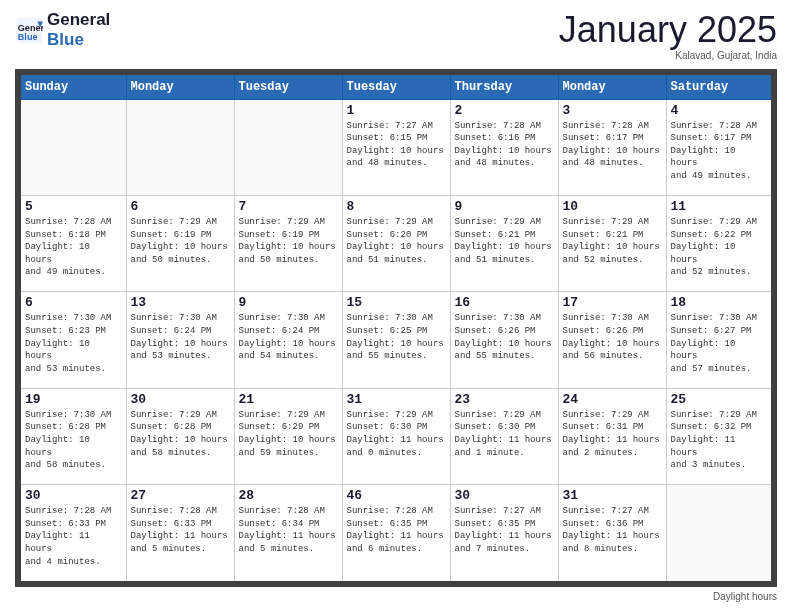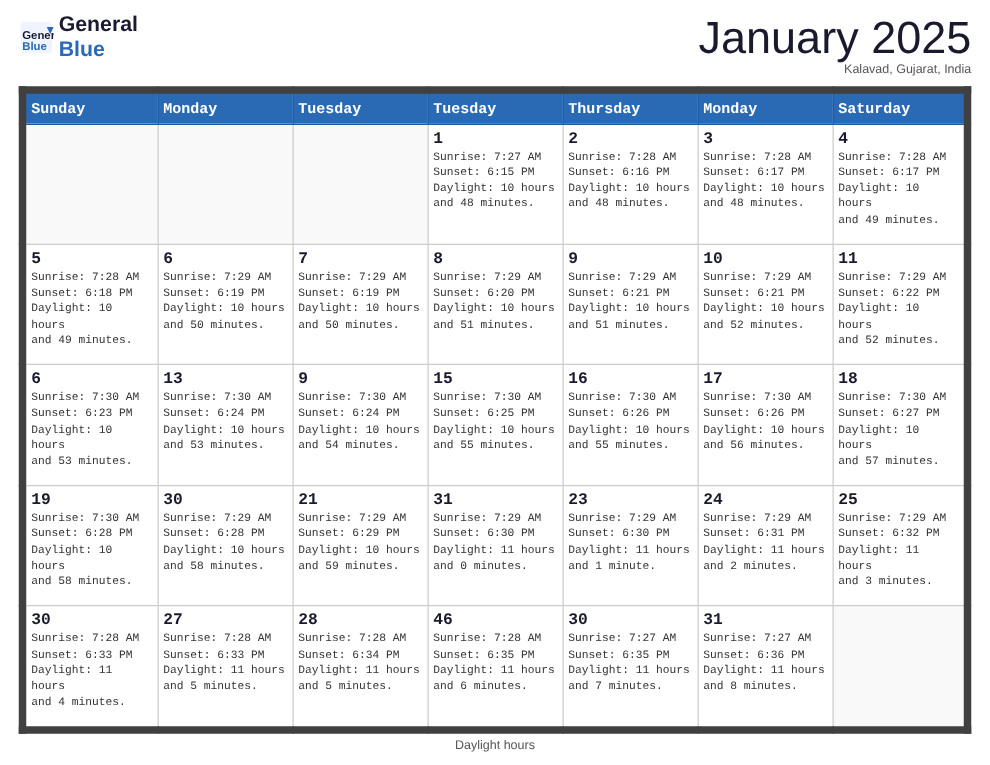--- a/index.html
+++ b/index.html
@@ -82,21 +82,21 @@
     }
     .day-info {
       color: #333;
       font-size: 9px;
       line-height: 1.4;
     }
     .footer-note {
       font-size: 10px;
       color: #555;
       margin-top: 4px;
-      text-align: center;
+      text-align: right;
     }
   </style>
 </head>
 <body>
 
 <div class="page">
   <div class="header">
     <div class="logo">
       <svg class="logo-icon" viewBox="0 0 40 40">
         <rect x="2" y="2" width="36" height="36" rx="4" fill="#f0f4ff"></rect>

